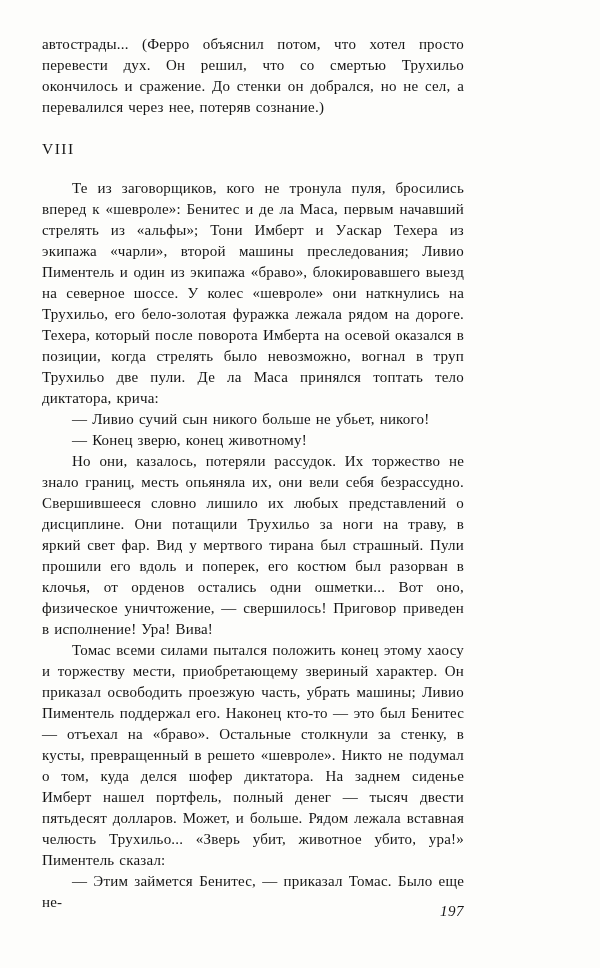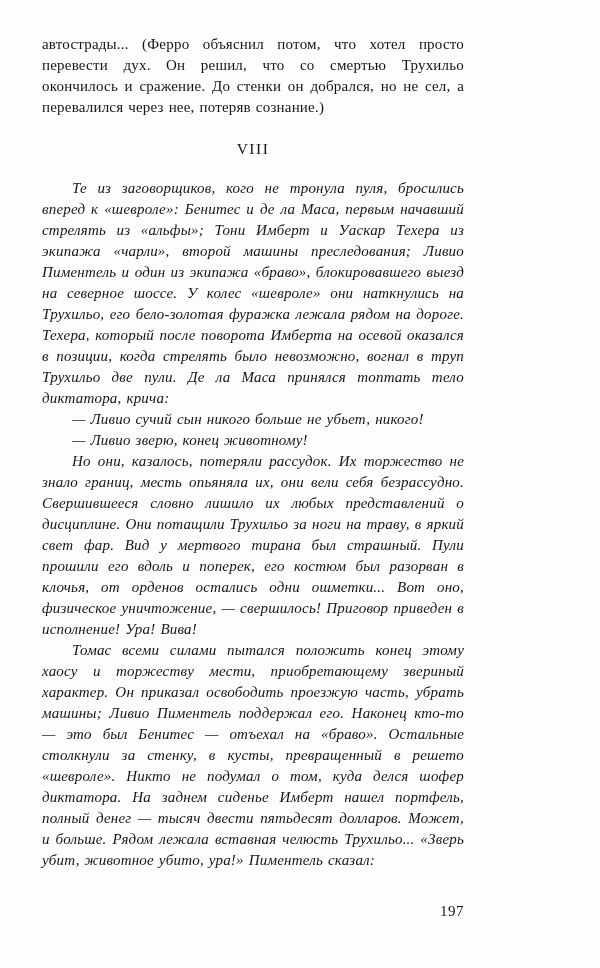--- a/index.html
+++ b/index.html
@@ -24,55 +24,56 @@
   .page p {
     margin: 0;
     font-size: 15px;
     line-height: 21px;
     text-align: justify;
     letter-spacing: 0.2px;
     word-spacing: 1px;
   }
   .page p.indent {
     text-indent: 30px;
-    font-style: italic;
   }
   .chapter-heading {
     margin: 22px 0 20px 0;
-    text-align: center;
+    text-align: left;
     font-size: 15.5px;
     font-weight: normal;
     letter-spacing: 1.5px;
   }
   .page-number {
     position: absolute;
     right: 40px;
     bottom: 48px;
     font-size: 15px;
     letter-spacing: 0.5px;
+    font-style: italic;
   }
 </style>
 </head>
 <body>
 
 <div class="page">
 
   <p class="noindent">автострады... (Ферро объяснил потом, что хотел просто перевести дух. Он решил, что со смертью Трухильо окончилось и сражение. До стенки он добрался, но не сел, а перевалился через нее, потеряв сознание.)</p>
 
   <h2 class="chapter-heading">VIII</h2>
 
   <p class="indent">Те из заговорщиков, кого не тронула пуля, бросились вперед к «шевроле»: Бенитес и де ла Маса, первым начавший стрелять из «альфы»; Тони Имберт и Уаскар Техера из экипажа «чарли», второй машины преследования; Ливио Пиментель и один из экипажа «браво», блокировавшего выезд на северное шоссе. У колес «шевроле» они наткнулись на Трухильо, его бело-золотая фуражка лежала рядом на дороге. Техера, который после поворота Имберта на осевой оказался в позиции, когда стрелять было невозможно, вогнал в труп Трухильо две пули. Де ла Маса принялся топтать тело диктатора, крича:</p>
 
   <p class="indent">— Ливио сучий сын никого больше не убьет, никого!</p>
 
 
-  <p class="indent">— Ливио зверю, конец животному!</p>
+  <p class="indent">— Конец зверю, конец животному!</p>
 
 
   <p class="indent">Но они, казалось, потеряли рассудок. Их торжество не знало границ, месть опьяняла их, они вели себя безрассудно. Свершившееся словно лишило их любых представлений о дисциплине. Они потащили Трухильо за ноги на траву, в яркий свет фар. Вид у мертвого тирана был страшный. Пули прошили его вдоль и поперек, его костюм был разорван в клочья, от орденов остались одни ошметки... Вот оно, физическое уничтожение, — свершилось! Приговор приведен в исполнение! Ура! Вива!</p>
 
   <p class="indent">Томас всеми силами пытался положить конец этому хаосу и торжеству мести, приобретающему звериный характер. Он приказал освободить проезжую часть, убрать машины; Ливио Пиментель поддержал его. Наконец кто-то — это был Бенитес — отъехал на «браво». Остальные столкнули за стенку, в кусты, превращенный в решето «шевроле». Никто не подумал о том, куда делся шофер диктатора. На заднем сиденье Имберт нашел портфель, полный денег — тысяч двести пятьдесят долларов. Может, и больше. Рядом лежала вставная челюсть Трухильо... «Зверь убит, животное убито, ура!» Пиментель сказал:</p>
 
 
+  <p class="indent">— Этим займется Бенитес, — приказал Томас. Было еще не-</p>
 
   <div class="page-number">197</div>
 
 </div>
 
 </body></html>

